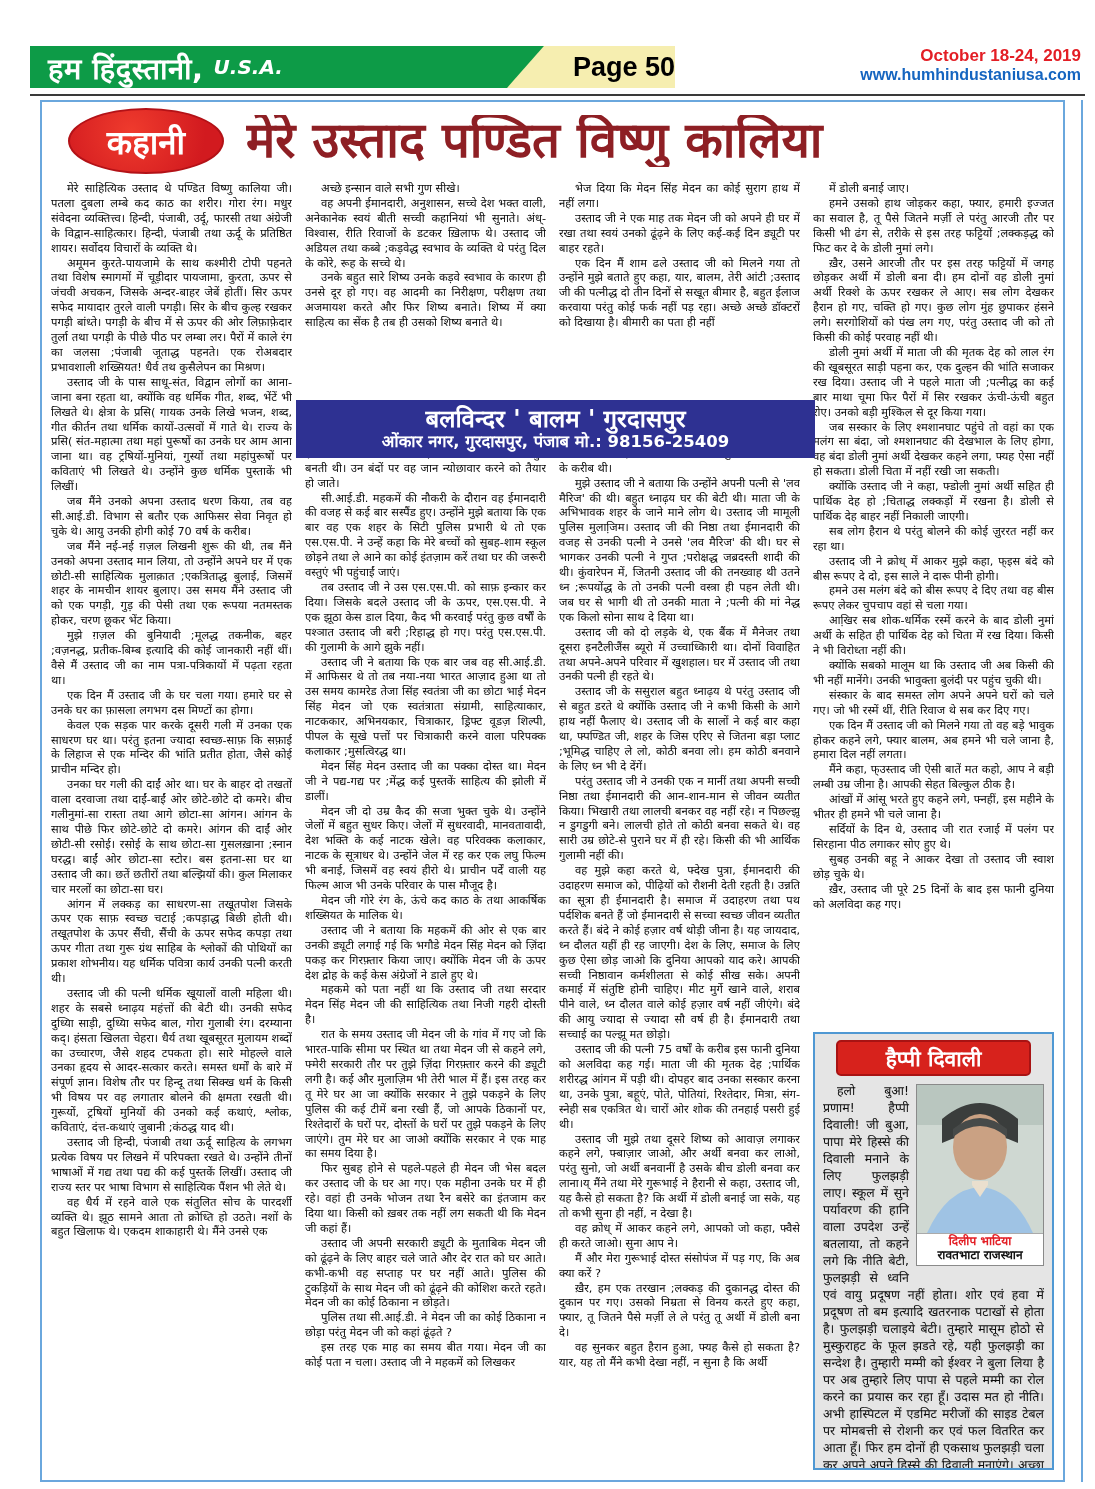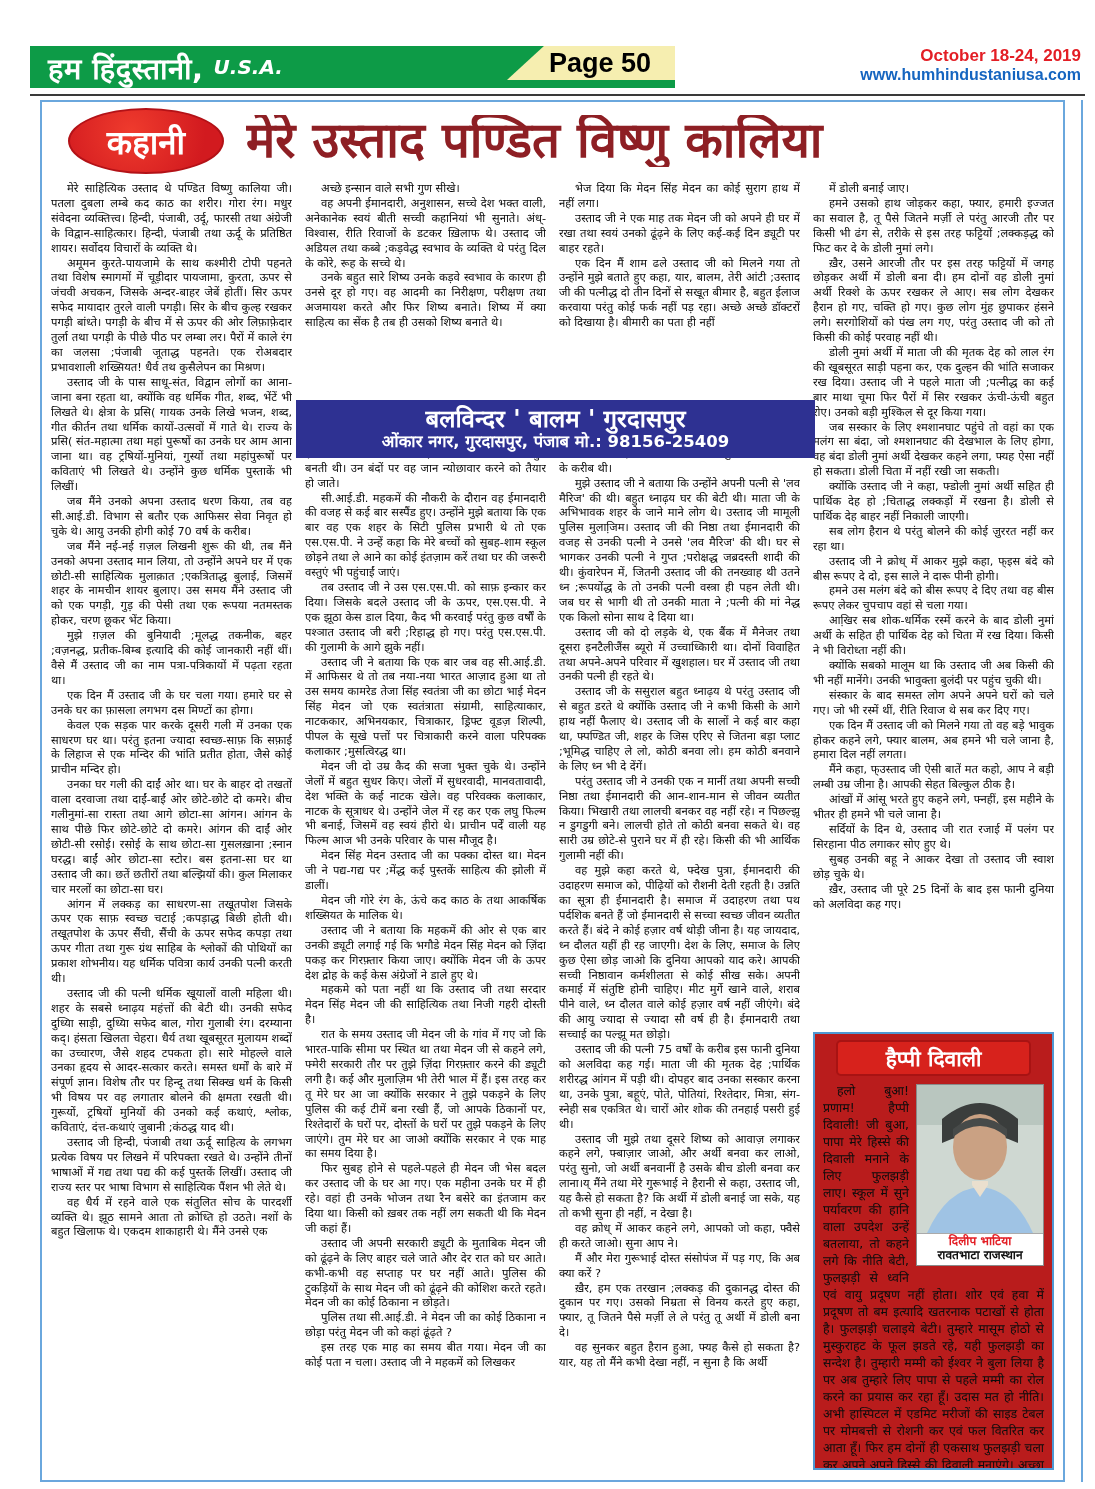--- a/index.html
+++ b/index.html
@@ -3,22 +3,22 @@
 <meta charset="utf-8">
 <style>
   html,body{margin:0;padding:0;background:#ffffff;}
   .page{position:relative;width:1095px;height:1489px;background:#ffffff;overflow:hidden;
         font-family:"DejaVu Sans","Liberation Sans",sans-serif;color:#111;}
   
   .topbar{position:absolute;left:30px;top:46px;right:10px;height:46px;display:flex;align-items:flex-start;}
   .masthead-bar{position:relative;width:645px;height:42px;background:#0d9b47;display:flex;align-items:center;}
   .masthead{color:#ffffff;font-weight:bold;font-size:29px;margin-left:18px;letter-spacing:0.5px;}
   .masthead-usa{color:#ffffff;font-weight:bold;font-style:italic;font-size:20px;margin-left:10px;}
-  .page-flag{position:absolute;right:0;top:0;height:34px;width:168px;background:#f6eeb0;
-             display:flex;align-items:center;justify-content:center;
+  .page-flag{position:absolute;right:0;top:0;height:42px;width:168px;background:#f6eeb0;
+             display:flex;align-items:center;justify-content:flex-end;
              clip-path:polygon(18% 100%,0 100%,22% 0,100% 0,100% 100%);}
   .page-flag-inner{font-weight:bold;font-size:27px;color:#000;font-family:"Liberation Sans",sans-serif;margin-left:18px;}
   .issue-info{margin-left:auto;text-align:right;padding-right:4px;line-height:1.15;}
   .issue-date{color:#e31e25;font-weight:bold;font-size:17px;font-family:"Liberation Sans",sans-serif;}
   .site-url{color:#1565c0;font-weight:bold;font-size:16px;font-family:"Liberation Sans",sans-serif;}
   .header-rule{position:absolute;left:30px;right:10px;top:94px;height:2px;background:#3a3a3a;}
   .edge-rule{position:absolute;right:12px;top:100px;height:1382px;width:2px;background:#6aa7dd;}
   
   .article-box{position:absolute;left:40px;top:100px;width:1021px;height:1378px;
                border:2px solid #6aa7dd;background:#fff;}
@@ -38,21 +38,21 @@
   .box-spacer{height:64px;flex:none;}
   .seg.bottom{flex:1;}
   .col4-text{height:850px;flex:none;overflow:hidden;}
   .para{margin:0;text-indent:16px;text-align:justify;font-size:11.3px;line-height:14.9px;color:#0c0c0c;}
   
   .byline-box{position:absolute;left:254px;top:251px;width:519px;height:58px;background:#2e3192;
               color:#fff;text-align:center;display:flex;flex-direction:column;justify-content:center;margin-top:47px;}
   .byline-name{font-weight:bold;font-size:24px;line-height:1.1;}
   .byline-addr{font-weight:bold;font-size:16.5px;line-height:1.2;}
   
-  .diwali-box{flex:1;border:2px solid #4f98d3;background:#b91c1c;padding:4px 8px 6px 8px;overflow:hidden;}
+  .diwali-box{flex:1;border:2px solid #4f98d3;background:#e5e5e5;padding:4px 8px 6px 8px;overflow:hidden;}
   .diwali-title{display:block;width:86%;margin:2px auto 6px auto;background:#d7221c;border:2px solid #a81313;
                 border-radius:5px;color:#fff;font-weight:bold;font-size:21px;text-align:center;padding:2px 0;}
   .photo-block{float:right;width:126px;margin:2px 0 4px 7px;border:1px solid #8a8a8a;background:#fff;}
   .photo-img{display:block;width:100%;height:148px;}
   .photo-caption{border-top:1px solid #aaa;text-align:center;padding:1px 2px 2px 2px;}
   .cap-name{color:#e31e25;font-weight:bold;font-size:12px;line-height:1.15;}
   .cap-loc{color:#111;font-weight:bold;font-size:12px;line-height:1.15;}
   .diwali-text{font-size:12.4px;line-height:17px;text-align:justify;text-indent:14px;color:#0c0c0c;margin:0;}
 </style>
 </head>
@@ -106,22 +106,22 @@
             <p class="para">अच्छे इन्सान वाले सभी गुण सीखे।</p>
             <p class="para">वह अपनी ईमानदारी, अनुशासन, सच्चे देश भक्त वाली, अनेकानेक स्वयं बीती सच्ची कहानियां भी सुनाते। अंध्-विश्वास, रीति रिवाजों के डटकर ख़िलाफ थे। उस्ताद जी अडियल तथा कब्बे ;कड़वेद्ध स्वभाव के व्यक्ति थे परंतु दिल के कोरे, रूह के सच्चे थे।</p>
             <p class="para">उनके बहुत सारे शिष्य उनके कड़वे स्वभाव के कारण ही उनसे दूर हो गए। वह आदमी का निरीक्षण, परीक्षण तथा अजमायश करते और फिर शिष्य बनाते। शिष्य में क्या साहित्य का सेंक है तब ही उसको शिष्य बनाते थे।</p>
           </div>
         <div class="box-spacer"></div>
         <div class="seg bottom">
             <p class="para">मैं तथा एक और शिष्य ही उनके आंतिम समय तक साथ रहे। शेष सब उनके कड़वे तथा सच्चे स्वभाव से परेशान होकर भाग गए। सच्चे तथा ईमानदार बंदे से उनकी बहुत बनती थी। उन बंदों पर वह जान न्योछावार करने को तैयार हो जाते।</p>
             <p class="para">सी.आई.डी. महकमें की नौकरी के दौरान वह ईमानदारी की वजह से कई बार सस्पैंड हुए। उन्होंने मुझे बताया कि एक बार वह एक शहर के सिटी पुलिस प्रभारी थे तो एक एस.एस.पी. ने उन्हें कहा कि मेरे बच्चों को सुबह-शाम स्कूल छोड़ने तथा ले आने का कोई इंतज़ाम करें तथा घर की जरूरी वस्तुएं भी पहुंचाईं जाएं।</p>
             <p class="para">तब उस्ताद जी ने उस एस.एस.पी. को साफ़ इन्कार कर दिया। जिसके बदले उस्ताद जी के ऊपर, एस.एस.पी. ने एक झूठा केस डाल दिया, कैद भी करवाई परंतु कुछ वर्षौं के पश्ञात उस्ताद जी बरी ;रिहाद्ध हो गए। परंतु एस.एस.पी. की गुलामी के आगे झुके नहीं।</p>
             <p class="para">उस्ताद जी ने बताया कि एक बार जब वह सी.आई.डी. में आफिसर थे तो तब नया-नया भारत आज़ाद हुआ था तो उस समय कामरेड तेजा सिंह स्वतंत्रा जी का छोटा भाई मेदन सिंह मेदन जो एक स्वतंत्राता संग्रामी, साहित्याकार, नाटककार, अभिनयकार, चित्राकार, ड्रिफ्ट वूडज़ शिल्पी, पीपल के सूखे पत्तों पर चित्राकारी करने वाला परिपक्क कलाकार ;मुसत्विरद्ध था।</p>
+            <p class="para">मेदन सिंह मेदन उस्ताद जी का पक्का दोस्त था। मेदन जी ने पद्य-गद्य पर ;मेंद्ध कई पुस्तकें साहित्य की झोली में डालीं।</p>
             <p class="para">मेदन जी दो उम्र कैद की सजा भुक्त चुके थे। उन्होंने जेलों में बहुत सुधर किए। जेलों में सुधरवादी, मानवतावादी, देश भक्ति के कई नाटक खेले। वह परिवक्क कलाकार, नाटक के सूत्राधर थे। उन्होंने जेल में रह कर एक लघु फिल्म भी बनाई, जिसमें वह स्वयं हीरो थे। प्राचीन पर्दें वाली यह फिल्म आज भी उनके परिवार के पास मौजूद है।</p>
-            <p class="para">मेदन सिंह मेदन उस्ताद जी का पक्का दोस्त था। मेदन जी ने पद्य-गद्य पर ;मेंद्ध कई पुस्तकें साहित्य की झोली में डालीं।</p>
             <p class="para">मेदन जी गोरे रंग के, ऊंचे कद काठ के तथा आकर्षिक शख्सियत के मालिक थे।</p>
             <p class="para">उस्ताद जी ने बताया कि महकमें की ओर से एक बार उनकी ड्यूटी लगाई गई कि भगौडे मेदन सिंह मेदन को ज़िंदा पकड़ कर गिरफ़्तार किया जाए। क्योंकि मेदन जी के ऊपर देश द्रोह के कई केस अंग्रेजों ने डाले हुए थे।</p>
             <p class="para">महकमे को पता नहीं था कि उस्ताद जी तथा सरदार मेदन सिंह मेदन जी की साहित्यिक तथा निजी गहरी दोस्ती है।</p>
             <p class="para">रात के समय उस्ताद जी मेदन जी के गांव में गए जो कि भारत-पाकि सीमा पर स्थित था तथा मेदन जी से कहने लगे, फ्मेरी सरकारी तौर पर तुझे ज़िंदा गिरफ़्तार करने की ड्यूटी लगी है। कई और मुलाज़िम भी तेरी भाल में हैं। इस तरह कर तू मेरे घर आ जा क्योंकि सरकार ने तुझे पकड़ने के लिए पुलिस की कई टीमें बना रखी हैं, जो आपके ठिकानों पर, रिश्तेदारों के घरों पर, दोस्तों के घरों पर तुझे पकड़ने के लिए जाएंगे। तुम मेरे घर आ जाओ क्योंकि सरकार ने एक माह का समय दिया है।</p>
             <p class="para">फिर सुबह होने से पहले-पहले ही मेदन जी भेस बदल कर उस्ताद जी के घर आ गए। एक महीना उनके घर में ही रहे। वहां ही उनके भोजन तथा रैन बसेरे का इंतजाम कर दिया था। किसी को ख़बर तक नहीं लग सकती थी कि मेदन जी कहां हैं।</p>
             <p class="para">उस्ताद जी अपनी सरकारी ड्यूटी के मुताबिक मेदन जी को ढूंढ़ने के लिए बाहर चले जाते और देर रात को घर आते। कभी-कभी वह सप्ताह पर घर नहीं आते। पुलिस की टुकड़ियों के साथ मेदन जी को ढूंढ़ने की कोशिश करते रहते। मेदन जी का कोई ठिकाना न छोड़ते।</p>
             <p class="para">पुलिस तथा सी.आई.डी. ने मेदन जी का कोई ठिकाना न छोड़ा परंतु मेदन जी को कहां ढूंढ़ते ?</p>
             <p class="para">इस तरह एक माह का समय बीत गया। मेदन जी का कोई पता न चला। उस्ताद जी ने महकमें को लिखकर</p>
           </div>
       </div>

